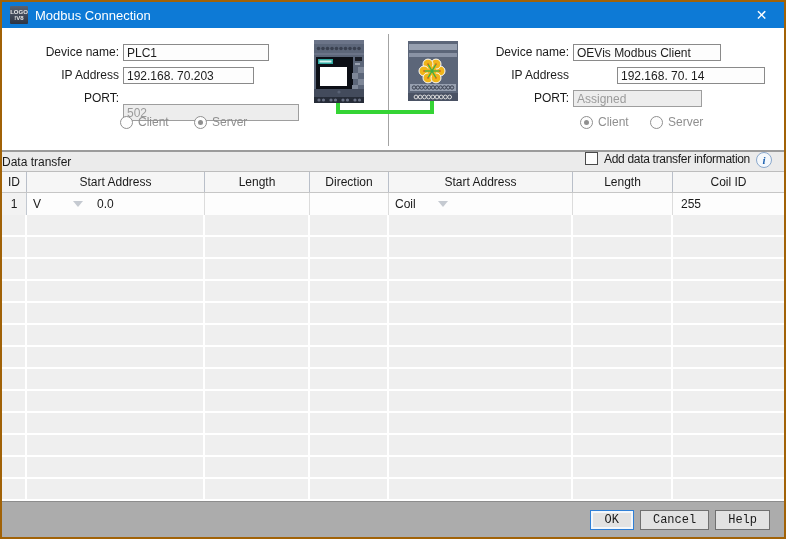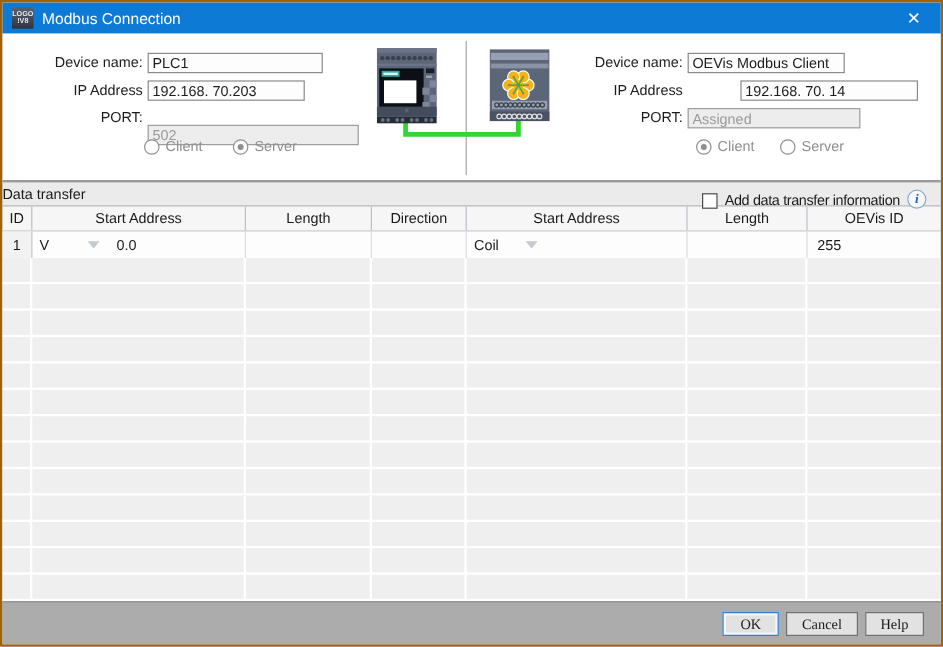--- a/index.html
+++ b/index.html
@@ -25,21 +25,21 @@
   .radio-item{position:absolute;display:flex;align-items:center;gap:5px;color:#8f8f8f;}
   .radio-circle{width:13px;height:13px;border-radius:50%;border:1px solid #909090;background:#fdfdfd;position:relative;}
   .radio-circle.checked::after{content:"";position:absolute;left:3px;top:3px;width:5px;height:5px;border-radius:50%;background:#8f8f8f;}
   .device-svg{position:absolute;}
   .conn-overlay{position:absolute;left:0;top:0;width:786px;height:122px;pointer-events:none;}
 
   
   .section-bar{position:relative;height:22px;background:#ebebeb;border-top:2px solid #9b9b9b;
     border-bottom:1px solid #bdbdbd;display:flex;align-items:center;font-size:12px;color:#1a1a1a;}
   .section-bar-label{padding-left:0;}
-  .section-right{position:absolute;right:12px;top:0;height:22px;display:flex;align-items:flex-end;gap:6px;}
+  .section-right{position:absolute;right:12px;top:0;height:22px;display:flex;align-items:flex-start;gap:6px;}
   .checkbox{width:13px;height:13px;border:1px solid #4a4a4a;background:#fdfdfd;}
   .check-label{letter-spacing:-0.3px;}
   .info-icon{width:16px;height:16px;border-radius:50%;border:1px solid #8aa8cc;background:#f4f8fc;
     color:#1e62b0;font-family:"Liberation Serif",serif;font-style:italic;font-weight:bold;font-size:11px;
     display:flex;align-items:center;justify-content:center;}
 
   
   .grid-cols{display:grid;grid-template-columns:25px 178px 105px 79px 184px 100px 1fr;}
   .t-header{height:21px;background:#f6f6f6;border-bottom:1px solid #c6c6c6;}
   .t-header>div{display:flex;align-items:center;justify-content:center;font-size:12px;color:#1a1a1a;
@@ -54,21 +54,21 @@
     border-top:6px solid #c5cad1;}
   .t-empty-rows{}
   .t-empty-row{height:22px;background:#fff;}
   .t-empty-row>div{background:#efefef;border-right:2px solid #fff;border-bottom:2px solid #fff;}
   .t-empty-row>div:last-child{border-right:none;}
 
   
   .footer{position:absolute;left:0;right:0;bottom:0;height:36px;background:#acacac;border-top:1px solid #8c8c8c;}
   .footer-buttons{position:absolute;right:14px;top:8px;display:flex;gap:6px;}
   .btn{height:20px;background:#e2e2e2;border:1px solid #707070;font-size:12px;color:#1a1a1a;
-    font-family:Liberation Serif, serif;display:flex;align-items:center;justify-content:center;padding:0 12px;}
+    font-family:Liberation Mono, monospace;display:flex;align-items:center;justify-content:center;padding:0 12px;}
   .btn.default{border:1px solid #2f7fd6;box-shadow:inset 0 0 0 2px #f3f7fb;padding:0 14px;}
 </style>
 </head>
 <body>
 
 <div class="window">
 
   <div class="titlebar">
     <div class="titlebar-icon">
       <span>LOGO</span>
@@ -90,25 +90,25 @@
     <div class="radio-item" style="left:118px;top:87px;">
       <span class="radio-circle"></span>
       <span>Client</span>
     </div>
     <div class="radio-item" style="left:192px;top:87px;">
       <span class="radio-circle checked"></span>
       <span>Server</span>
     </div>
 
     <div class="form-label" style="left:452px;top:16px;">Device name:</div>
-    <input class="form-input" style="left: 571px; top: 16px; width: 131px;" readonly="" value="OEVis Modbus Client">
+    <input class="form-input" style="left: 571px; top: 16px; width: 148px;" readonly="" value="OEVis Modbus Client">
     <div class="form-label" style="left:452px;top:39px;">IP Address</div>
     <input class="form-input" style="left: 571px; top: 39px; width: 148px; margin-left: 44px;" readonly="" value="192.168. 70. 14">
     <div class="form-label" style="left:452px;top:62px;">PORT:</div>
-    <input class="form-input disabled" style="left: 571px; top: 62px; width: 144px;" readonly="" value="Assigned">
+    <input class="form-input disabled" style="left: 571px; top: 62px; width: 129px;" readonly="" value="Assigned">
     <div class="radio-item" style="left:578px;top:87px;">
       <span class="radio-circle checked"></span>
       <span>Client</span>
     </div>
     <div class="radio-item" style="left:648px;top:87px;">
       <span class="radio-circle"></span>
       <span>Server</span>
     </div>
 
     <svg class="conn-overlay" viewBox="0 0 786 122">
@@ -228,21 +228,21 @@
     </div>
   </div>
 
   <div class="grid-cols t-header">
     <div>ID</div>
     <div>Start Address</div>
     <div>Length</div>
     <div>Direction</div>
     <div>Start Address</div>
     <div>Length</div>
-    <div>OEVis ID</div>
+    <div>Coil ID</div>
   </div>
 
   <div class="grid-cols t-row1">
     <div class="cell-id">1</div>
     <div>
       <span style="margin-left:6px;">V</span>
       <span class="dd-arrow" style="margin-left:32px;"></span>
       <span style="margin-left:14px;">0.0</span>
     </div>
     <div></div>

